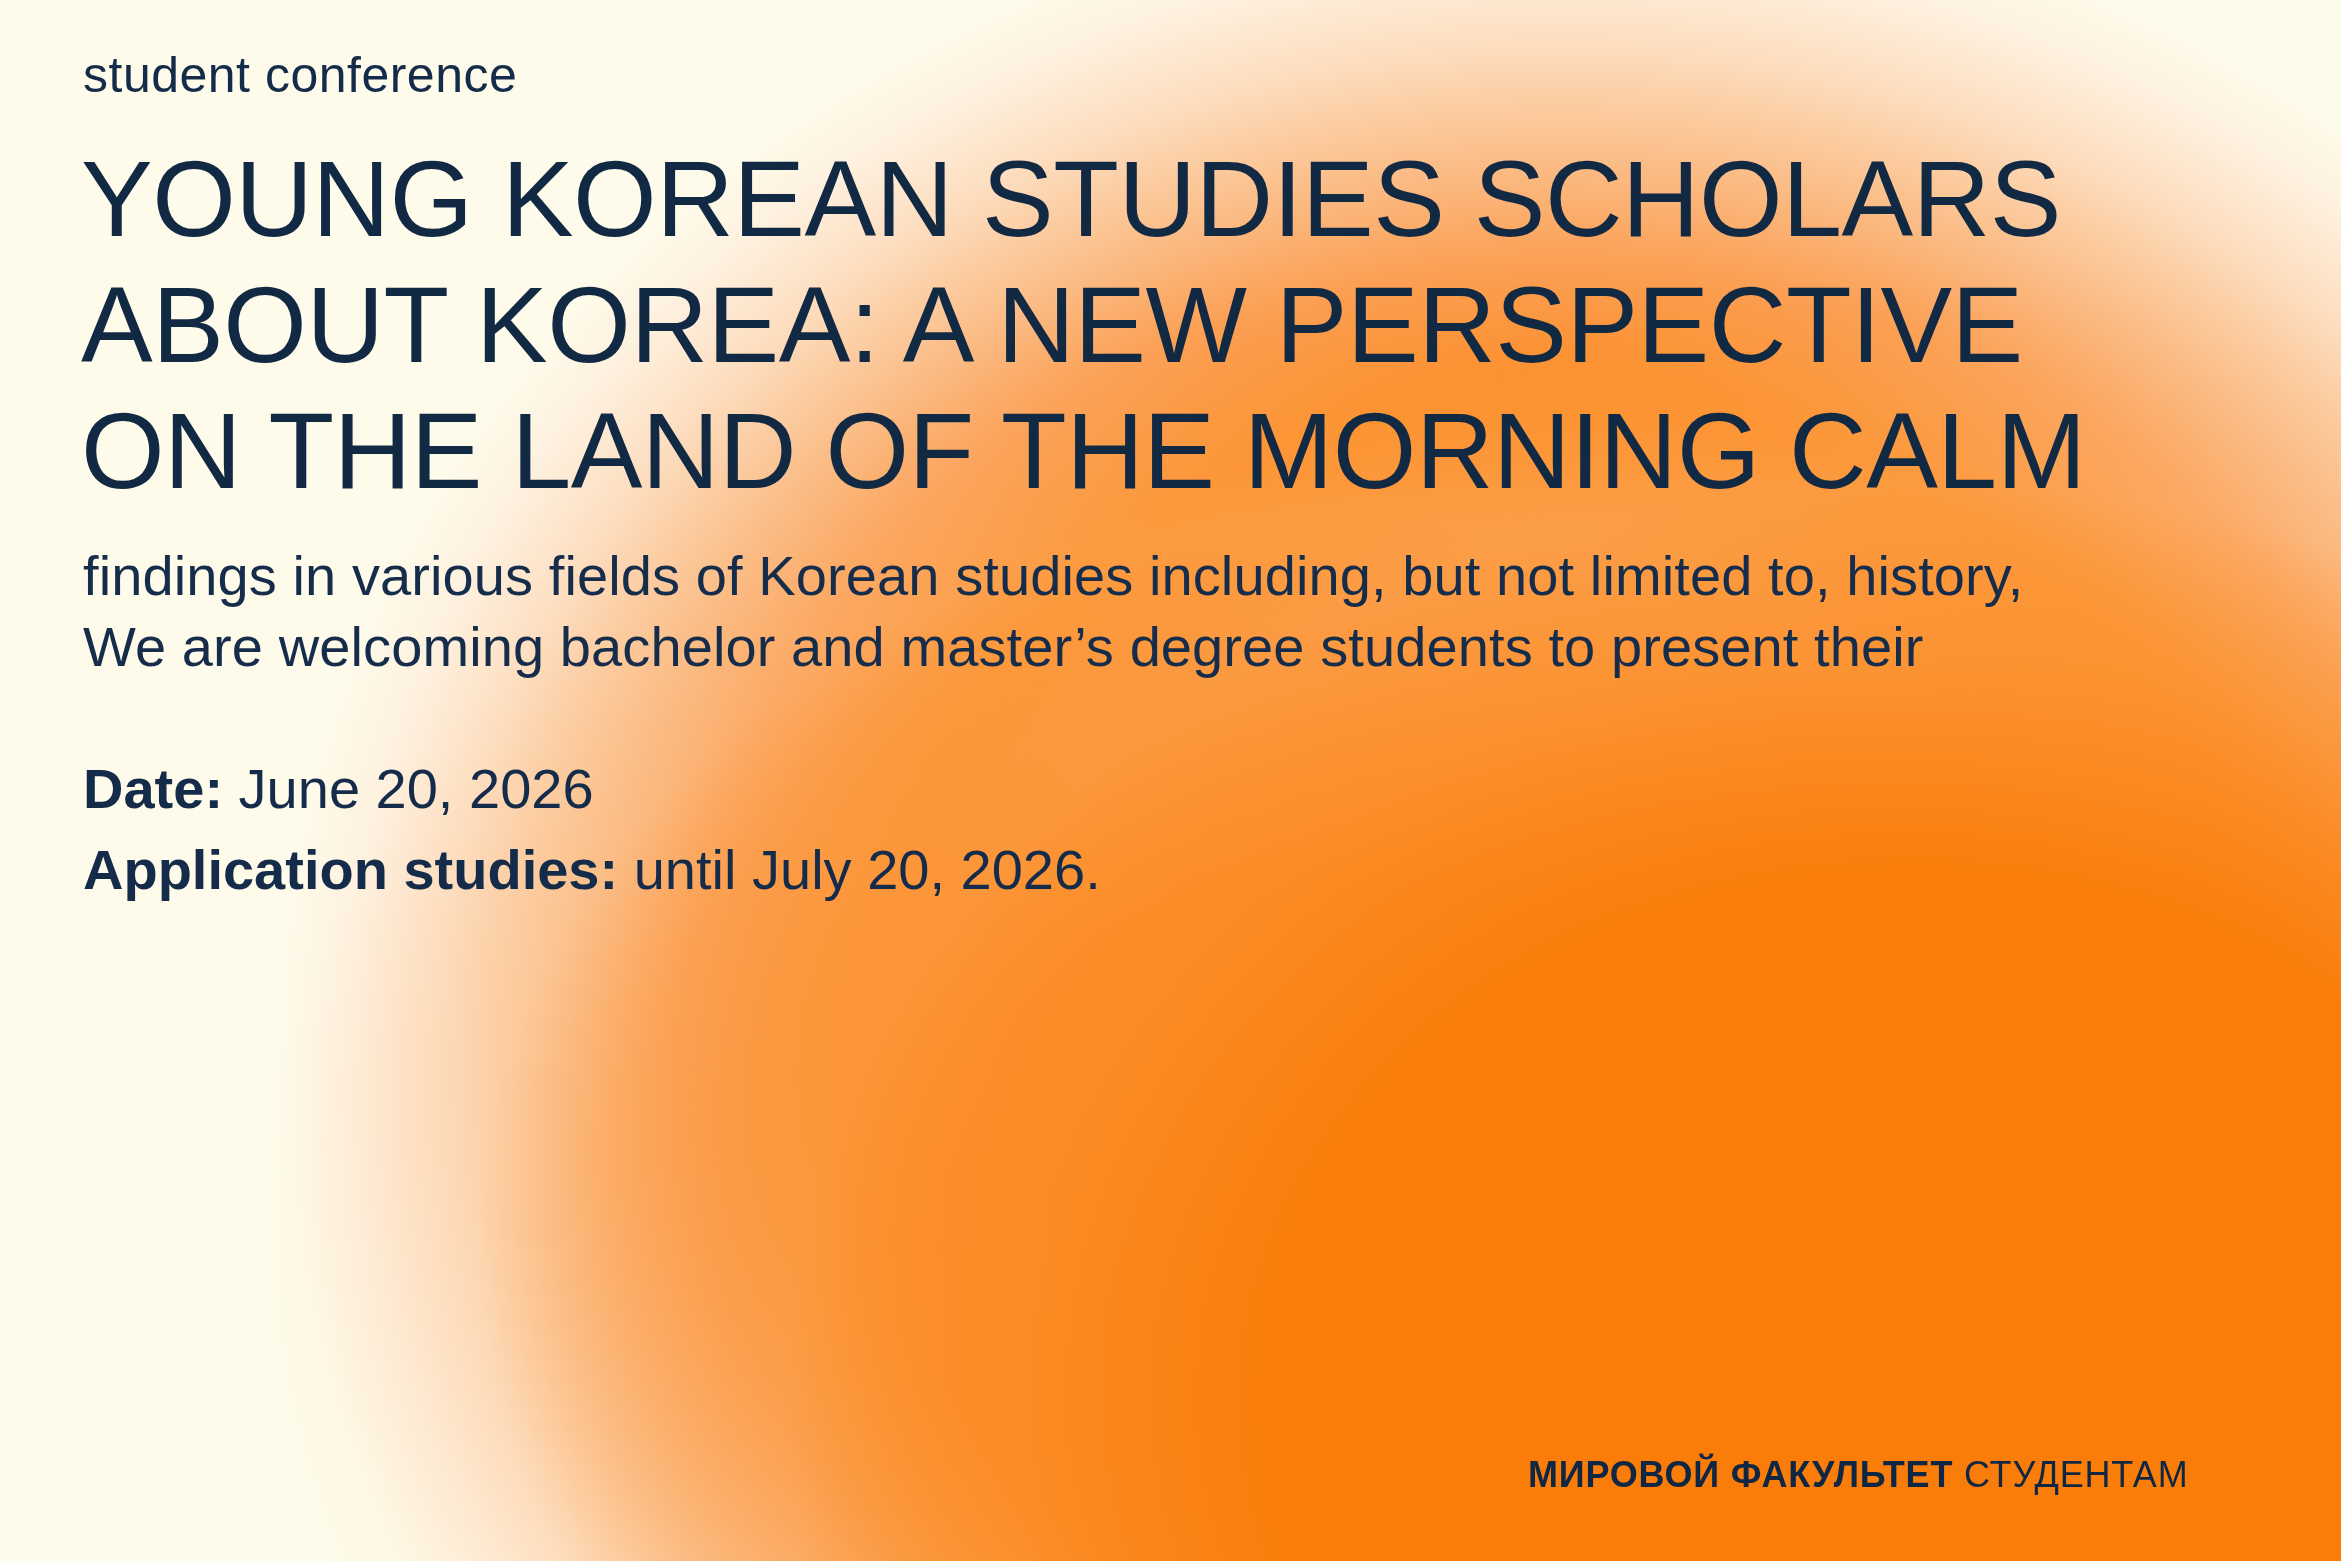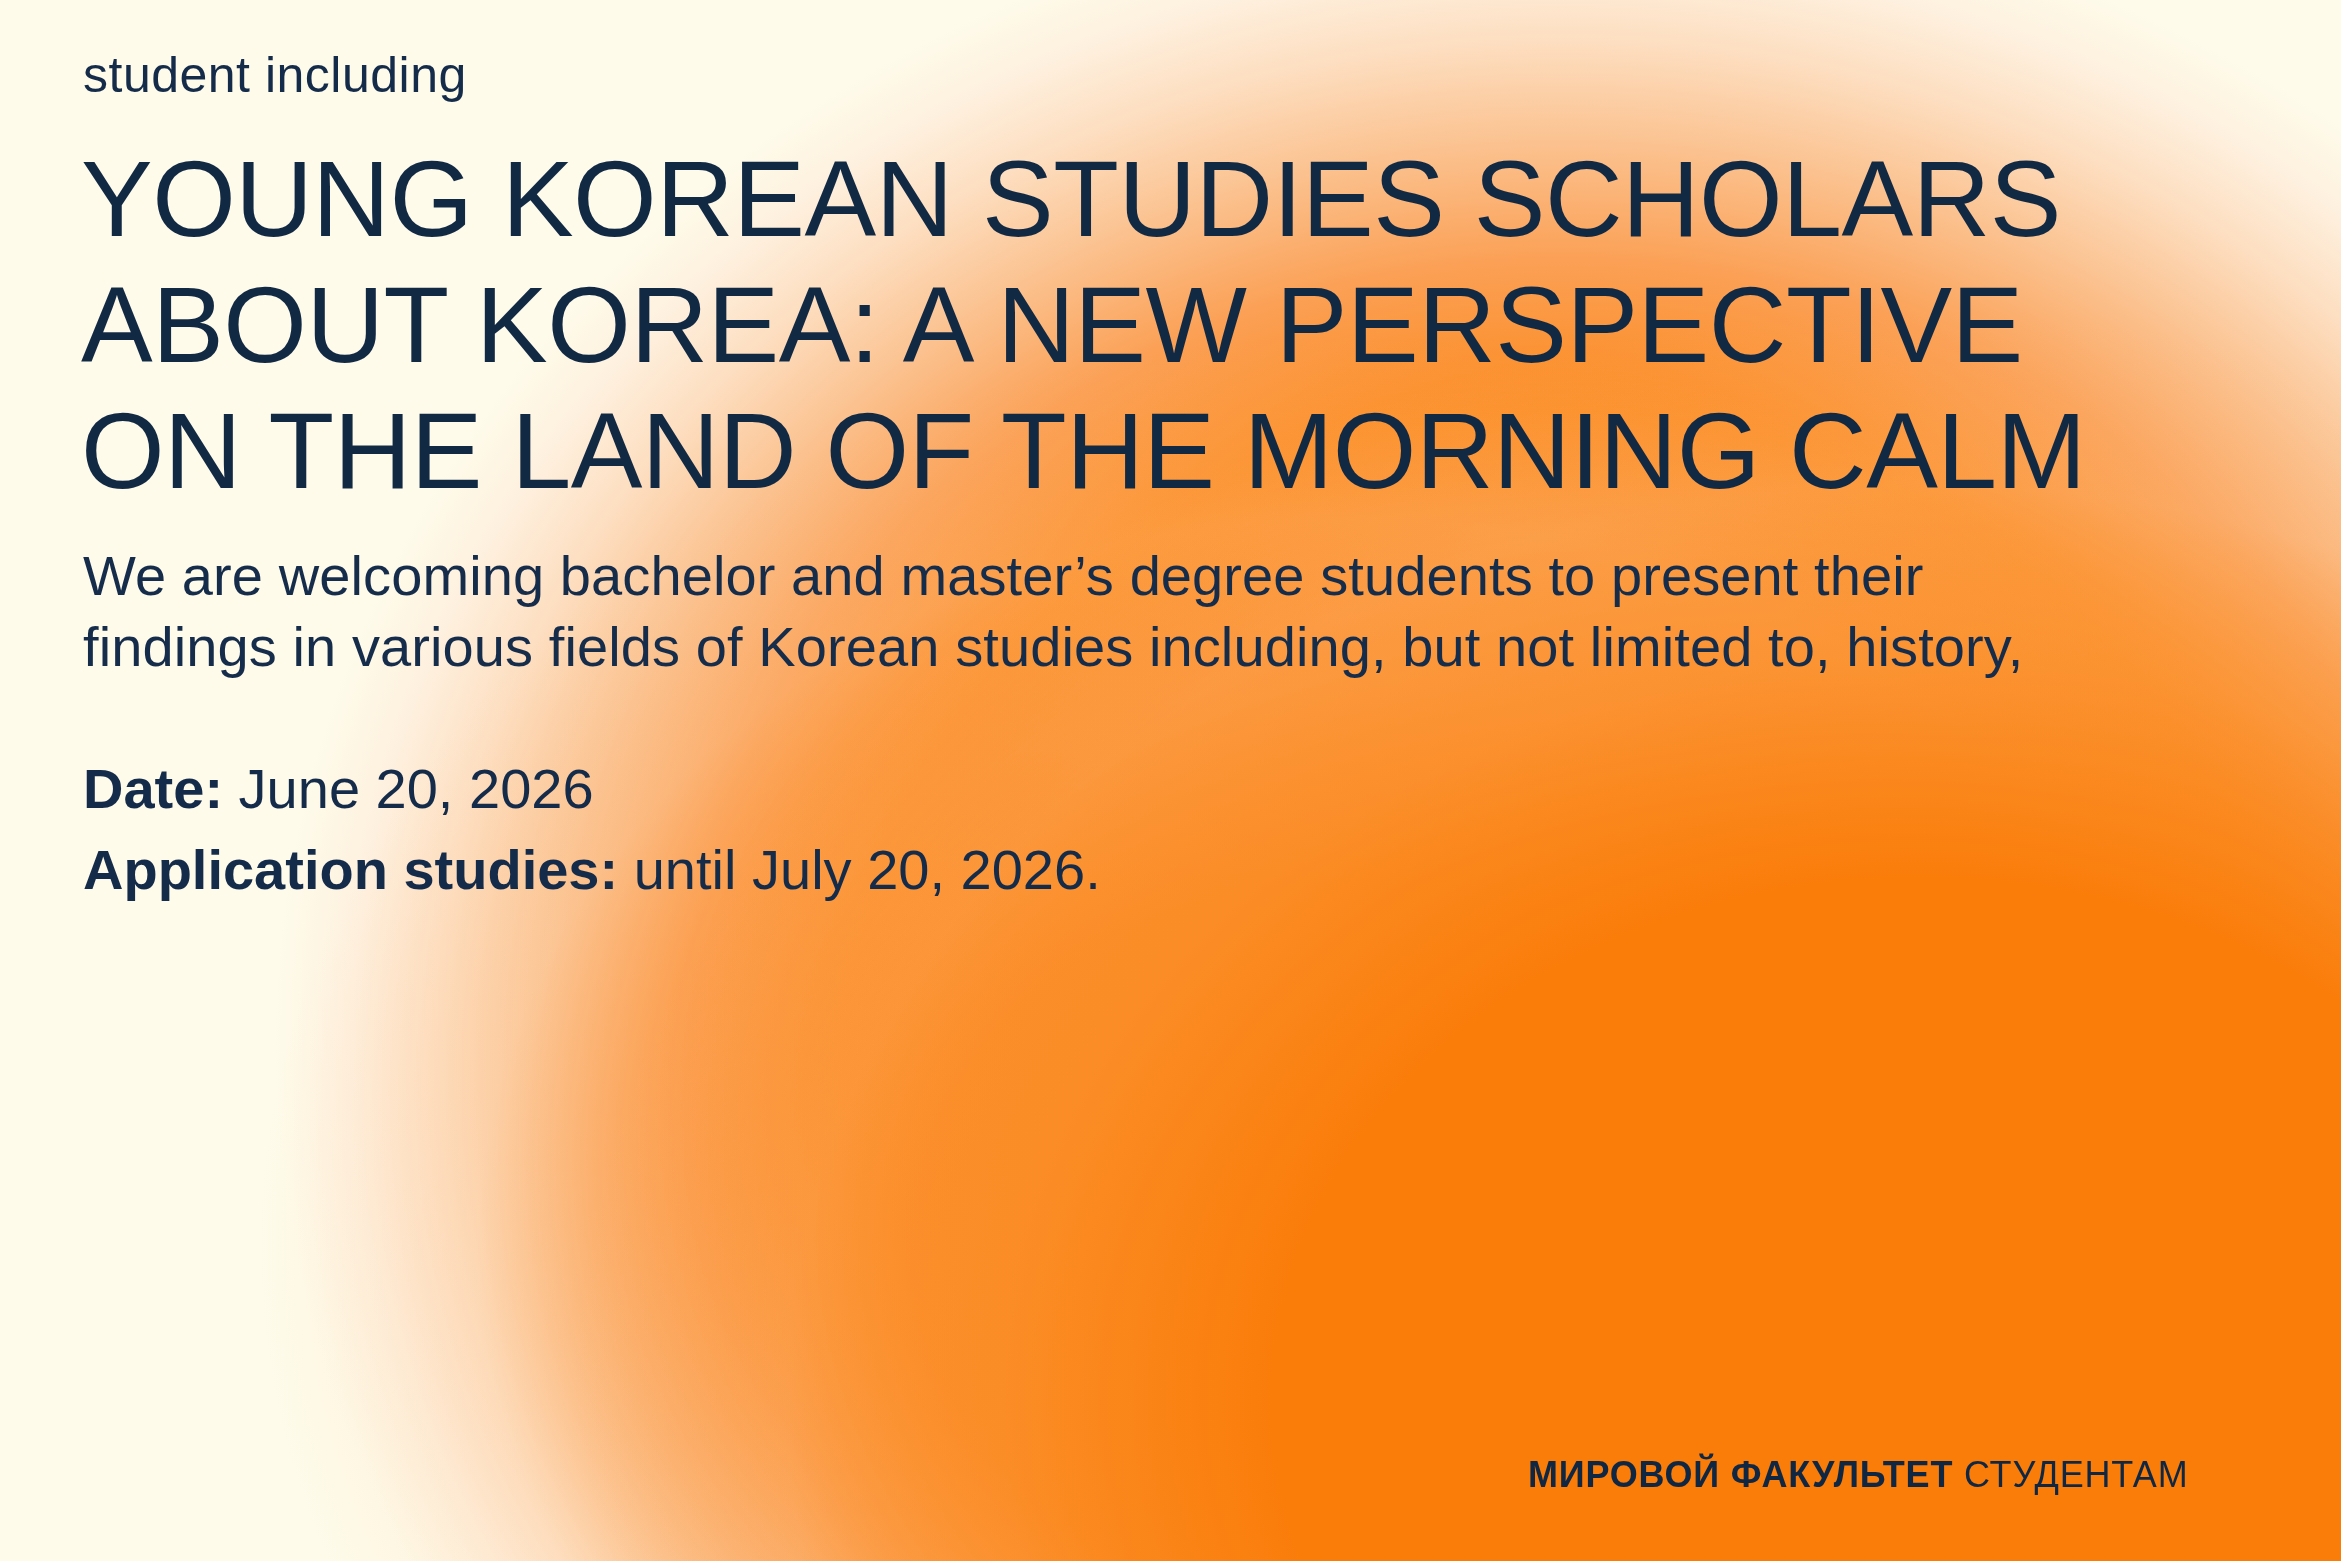--- a/index.html
+++ b/index.html
@@ -168,31 +168,31 @@
 <div id="poster">
 
   <div class="bg-layer bg-base"></div>
   <div class="bg-layer bg-blob-main"></div>
   <div class="bg-layer bg-blob-soft"></div>
   <div class="bg-layer bg-blob-corner"></div>
   <div class="bg-layer bg-grain"></div>
 
   <div class="content">
 
-    <div class="eyebrow">student including</div>
+    <div class="eyebrow">student conference</div>
 
     <div class="headline">
       <span class="hl-line">YOUNG KOREAN STUDIES SCHOLARS</span>
       <span class="hl-line">ABOUT KOREA: A NEW PERSPECTIVE</span>
       <span class="hl-line">ON THE LAND OF THE MORNING CALM</span>
     </div>
 
     <div class="blurb">
+      <span class="bl-line">findings in various fields of Korean studies including, but not limited to, history,</span>
       <span class="bl-line">We are welcoming bachelor and master’s degree students to present their</span>
-      <span class="bl-line">findings in various fields of Korean studies including, but not limited to, history,</span>
     </div>
 
     <div class="details">
       <div class="detail-row">
         <span class="detail-label">Date:</span><span class="detail-value"> June 20, 2026</span>
       </div>
       <div class="detail-row">
         <span class="detail-label">Application studies:</span><span class="detail-value"> until July 20, 2026.</span>
       </div>
     </div>

